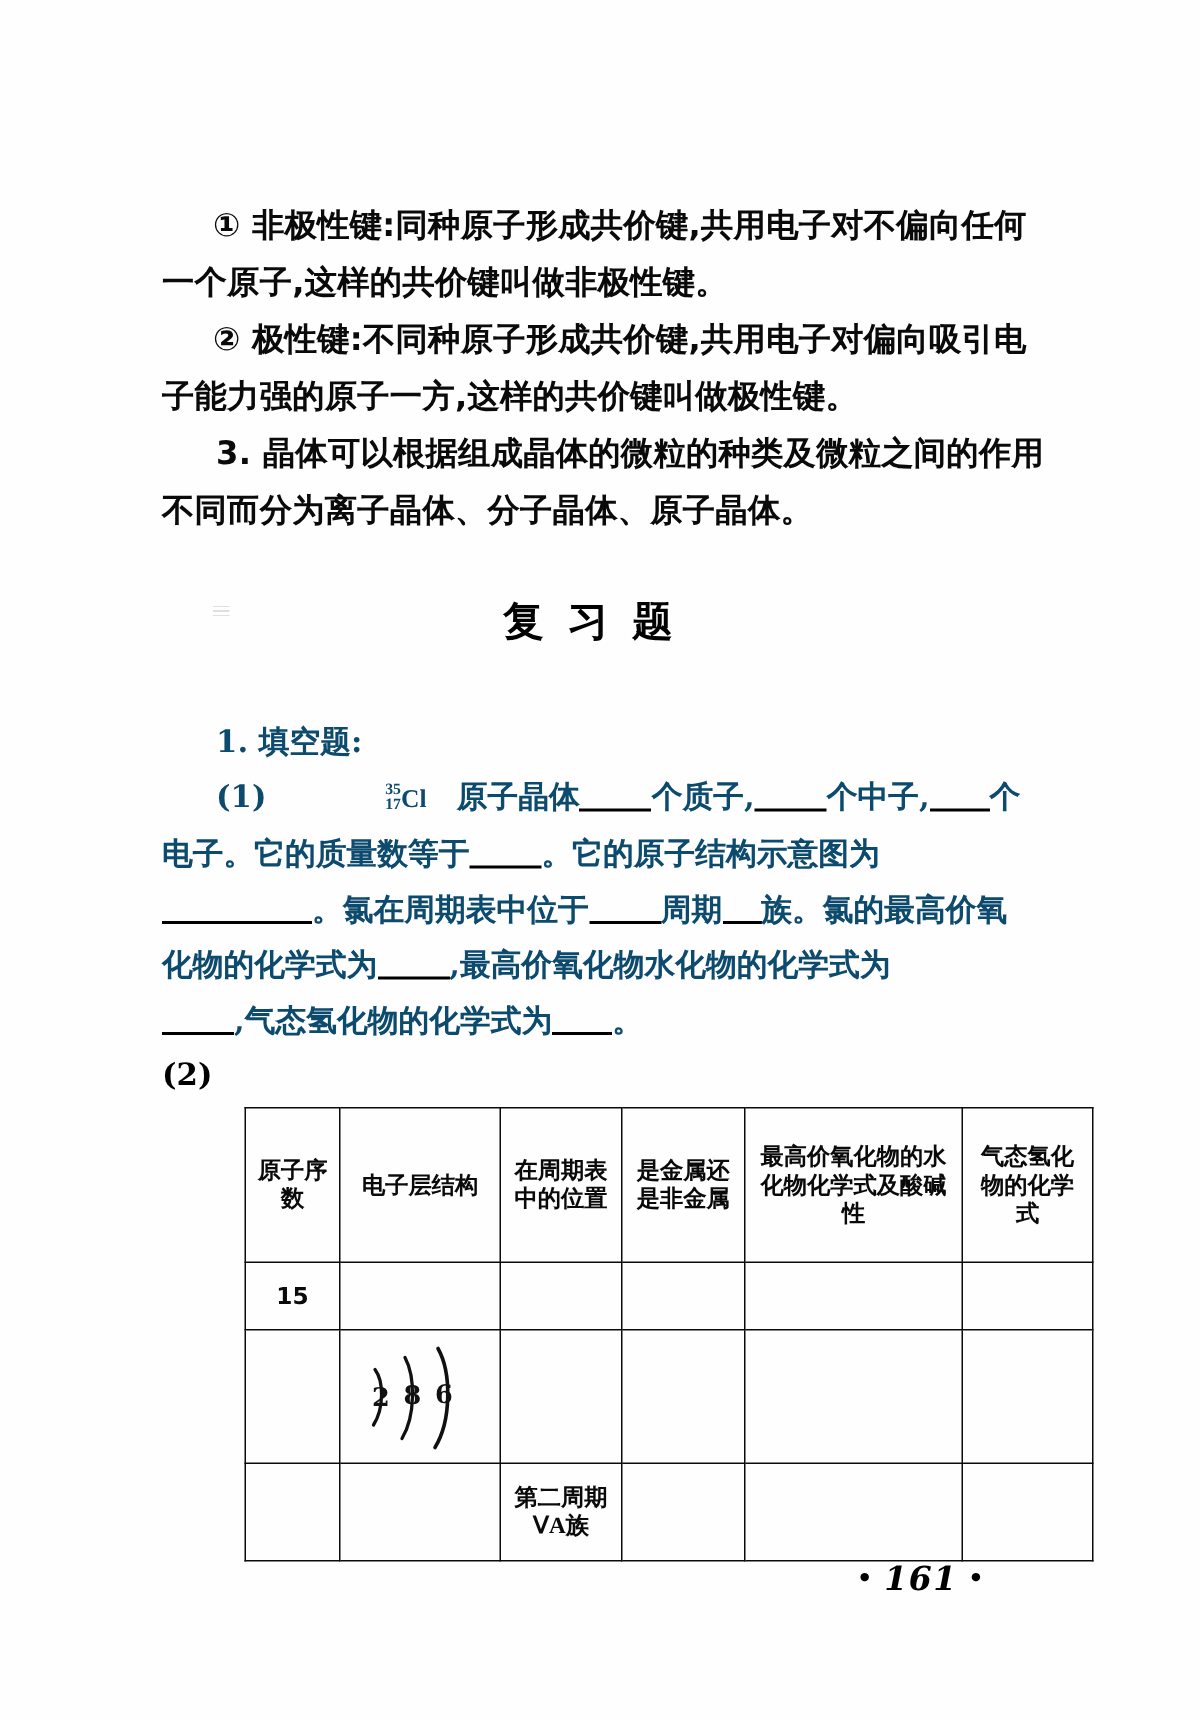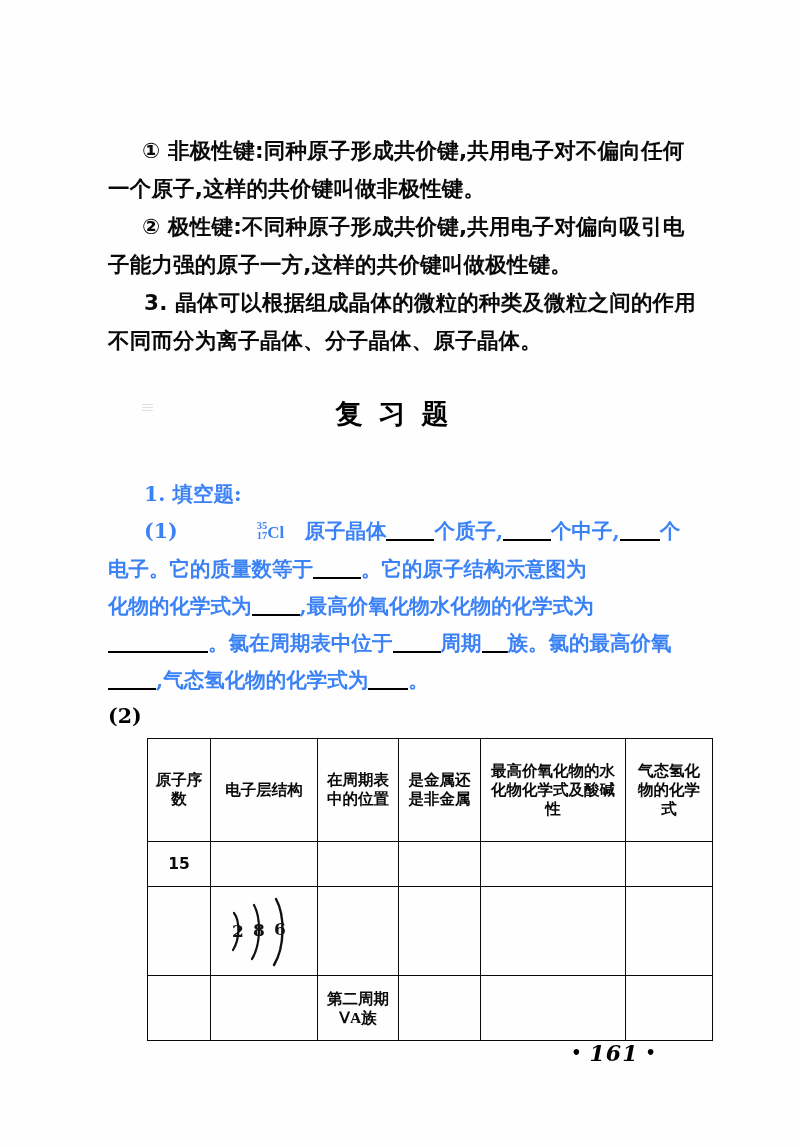--- a/index.html
+++ b/index.html
@@ -73,21 +73,21 @@
   .ex-block {
     position: absolute;
     left: 108px;
     top: 476px;
     width: 592px;
   }
   .ex-line {
     font-size: 20.5px;
     line-height: 37px;
     font-weight: 700;
-    color: #3b82f6;
+    color: #0c4a6e;
     font-family: "DejaVu Serif", "Liberation Serif", serif;
     white-space: nowrap;
   }
   .ex-indent { text-indent: 36px; }
   .ex-hang { text-indent: 0; }
 
   .isotope {
     display: inline-block;
     position: relative;
     font-family: Liberation Serif, serif;
@@ -124,21 +124,21 @@
     left: 108px;
     top: 704px;
     font-size: 20.5px;
     font-weight: 700;
     font-family: "DejaVu Serif", "Liberation Serif", serif;
   }
 
   
   .tbl-wrap {
     position: absolute;
-    left: 147px;
+    left: 163px;
     top: 738px;
     width: 535px;
   }
   table.grid {
     border-collapse: collapse;
     width: 535px;
     table-layout: fixed;
   }
   table.grid td {
     border: 1.6px solid #0a0a0a;
@@ -221,25 +221,25 @@
         </span><span class="sym">Cl</span>
       </span>
       <span>原子晶体</span><span class="blk w-l"></span><span>个质子,</span><span class="blk w-l"></span><span>个中子,</span><span class="blk w-m"></span><span>个</span>
     </div>
 
     <div class="ex-line ex-hang">
       <span>电子。它的质量数等于</span><span class="blk w-l"></span><span>。它的原子结构示意图为</span>
     </div>
 
     <div class="ex-line ex-hang">
+      <span class="blk w-xl"></span><span>。氯在周期表中位于</span><span class="blk w-l"></span><span>周期</span><span class="blk w-s"></span><span>族。氯的最高价氧</span>
+    </div>
+
+    <div class="ex-line ex-hang">
       <span>化物的化学式为</span><span class="blk w-l"></span><span>,最高价氧化物水化物的化学式为</span>
-    </div>
-
-    <div class="ex-line ex-hang">
-      <span class="blk w-xl"></span><span>。氯在周期表中位于</span><span class="blk w-l"></span><span>周期</span><span class="blk w-s"></span><span>族。氯的最高价氧</span>
     </div>
 
     <div class="ex-line ex-hang">
       <span class="blk w-l"></span><span>,气态氢化物的化学式为</span><span class="blk w-m"></span><span>。</span>
     </div>
   </div>
 
   <div class="label-2">(2)</div>
 
   <div class="tbl-wrap">

